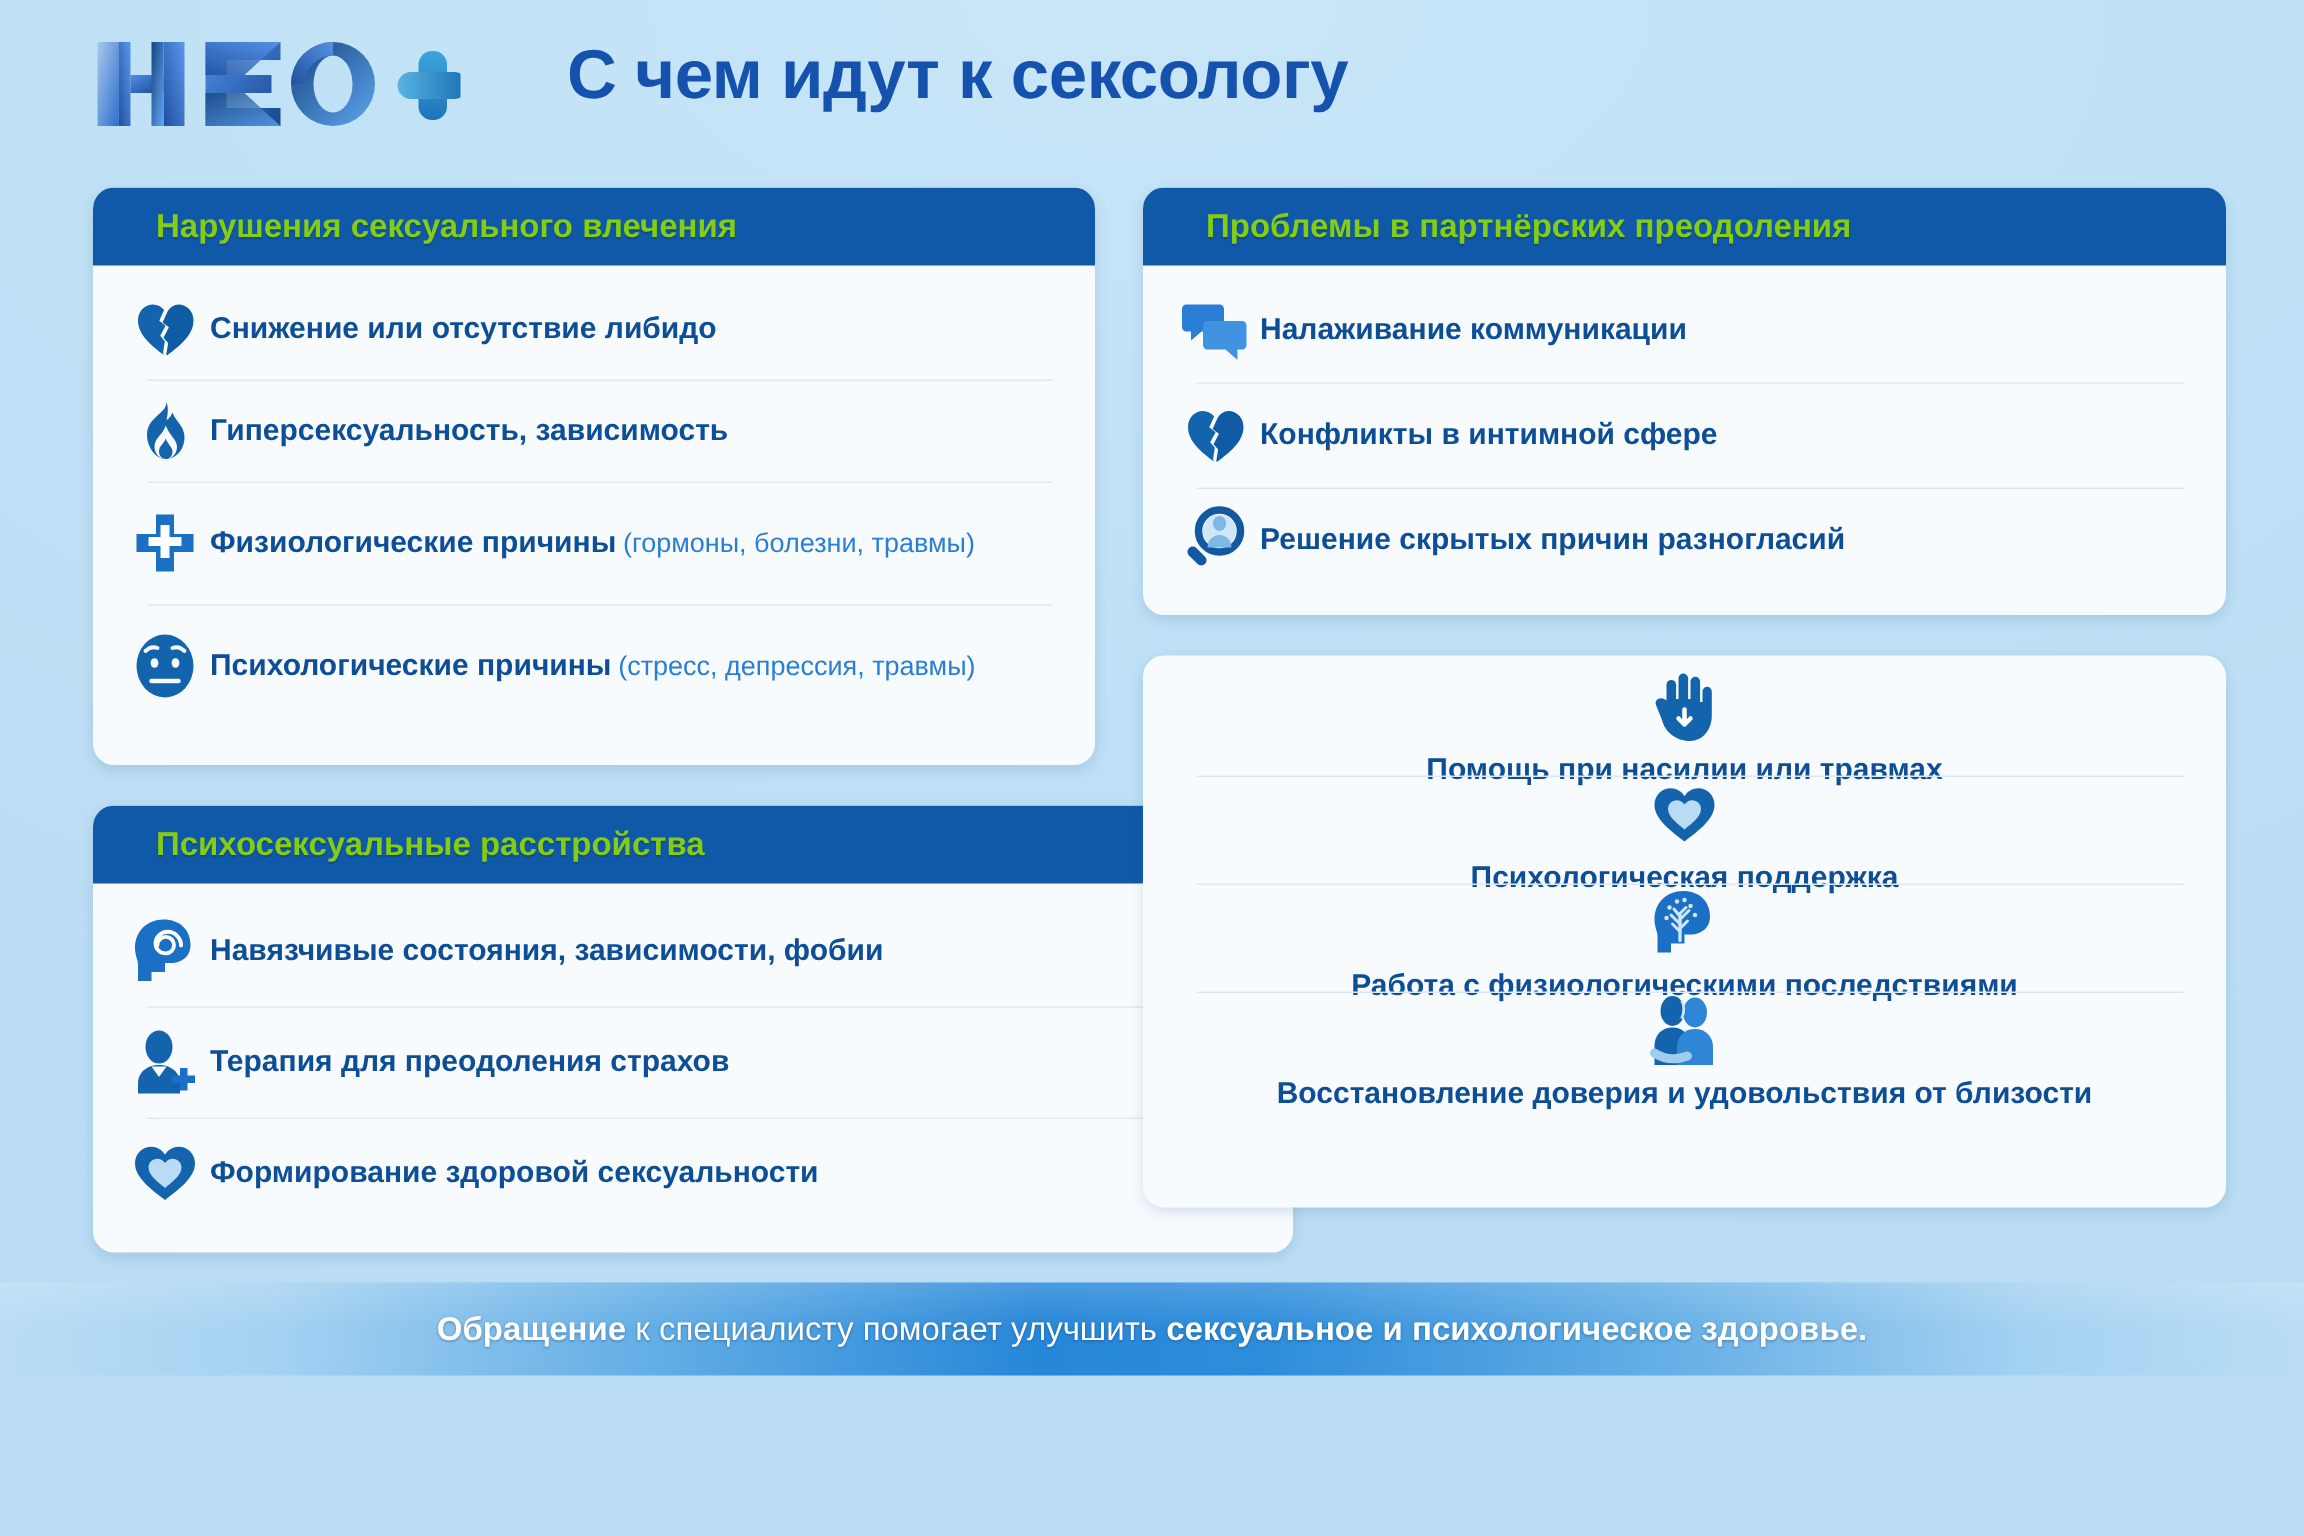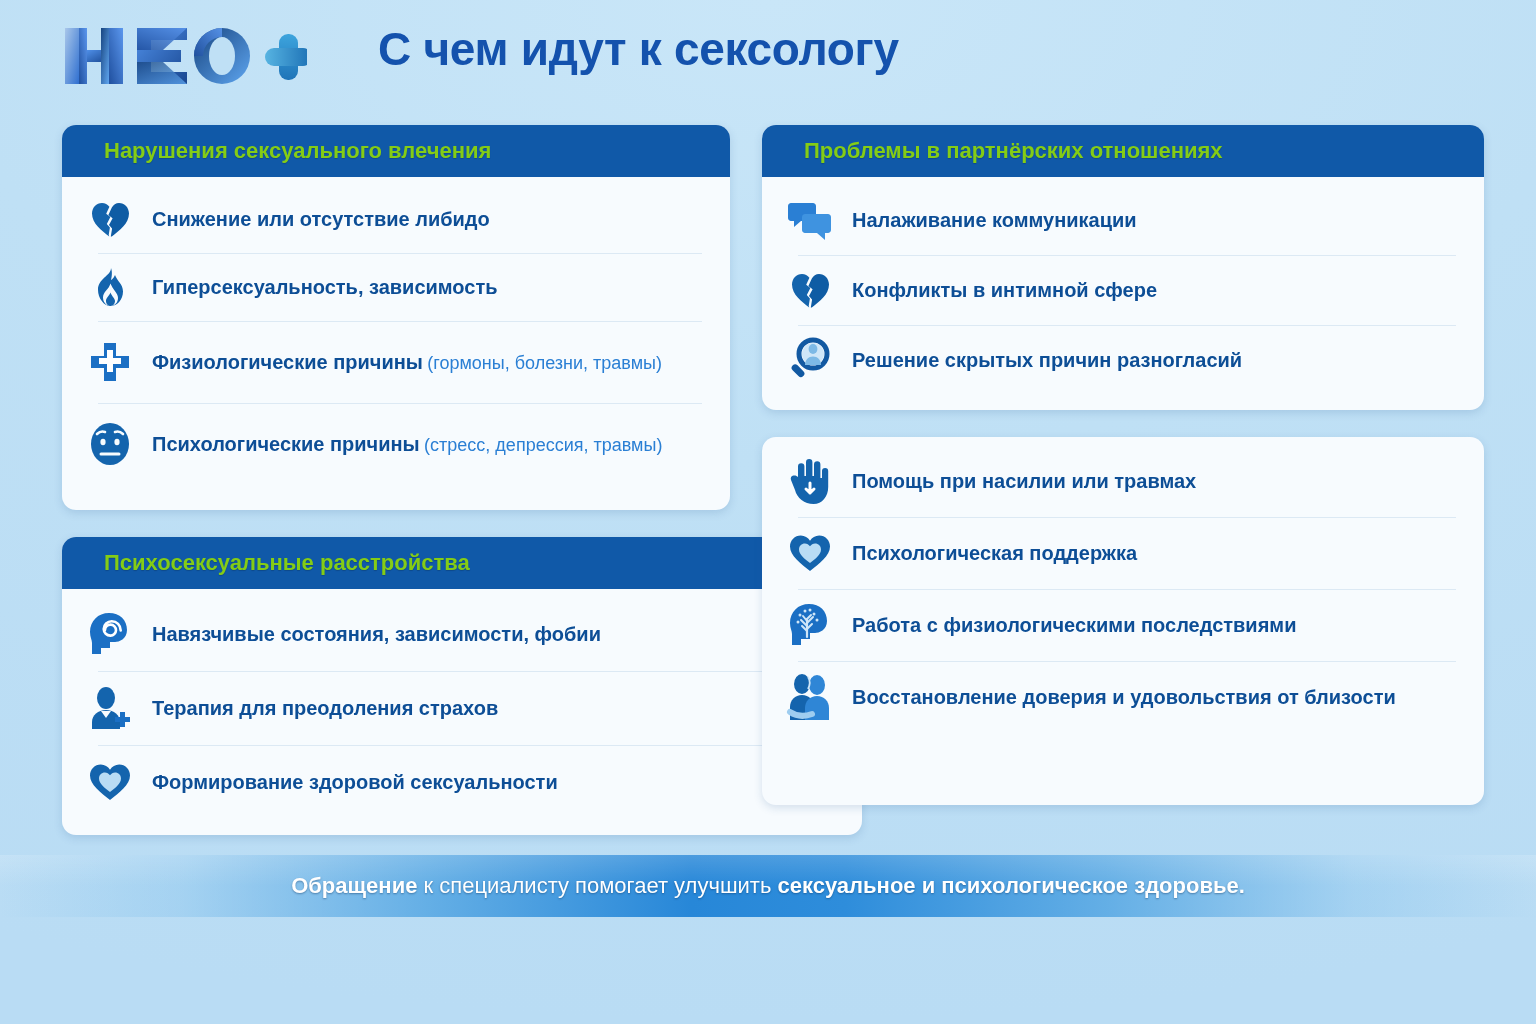--- a/index.html
+++ b/index.html
@@ -44,21 +44,21 @@
     color:#84cc16;font-size:22px;font-weight:bold;white-space:nowrap;
     text-shadow:0 1px 1px rgba(0,0,0,.18);
   }
   .card-body{
     padding:8px 22px 14px 22px;
     box-sizing:border-box;
   }
 
   .row{
     display:flex;align-items:center;
-    gap:16px;
+    gap:4px;
     position:relative;
     box-sizing:border-box;
   }
   .row + .row::before{
     content:"";
     position:absolute;left:14px;right:6px;top:0;
     height:1px;background:#dce9f4;
   }
   .row-icon{
     flex:0 0 auto;width:52px;height:52px;
@@ -77,21 +77,21 @@
   
   #card-desire      {left:62px; top:125px; width:668px; height:385px;}
   #card-psychosex   {left:62px; top:537px; width:800px; height:298px;}
   #card-partner     {left:762px;top:125px; width:722px; height:285px;}
   #card-trauma      {left:762px;top:437px; width:722px; height:368px;}
 
   #card-desire   .row{height:68px;}
   #card-desire   .row.tall{height:82px;}
   #card-psychosex .row{height:74px;align-items:center;}
   #card-partner  .row{height:70px;}
-  #card-trauma   .row{height:72px;}
+  #card-trauma   .row{height:72px;flex-direction:column;}
 
   
   .footer{
     position:absolute;left:0;top:855px;width:1536px;height:62px;
     background:linear-gradient(to right,
         rgba(150,205,240,0) 0%,
         rgba(124,190,236,.35) 12%,
         rgba(78,163,226,.8) 28%,
         #2787d8 45%,
         #2e8ddb 55%,
@@ -272,21 +272,21 @@
         <span class="row-text">
           <span class="row-title">Формирование здоровой сексуальности</span>
         </span>
       </div>
 
     </div>
   </section>
 
   <section class="card" id="card-partner">
     <div class="card-header">
-      <span class="card-header-text">Проблемы в партнёрских отношениях</span>
+      <span class="card-header-text">Проблемы в партнёрских преодоления</span>
     </div>
     <div class="card-body">
 
       <div class="row">
         <span class="row-icon">
           <svg width="46" height="42" viewBox="0 0 46 42">
               <path d="M4 4h22c1.6 0 3 1.4 3 3v12c0 1.6-1.4 3-3 3H14l-7 6v-6H4c-1.6 0-3-1.4-3-3V7c0-1.6 1.4-3 3-3z" fill="#2a7fd4"></path>
               <path d="M18 15h23c1.6 0 3 1.4 3 3v13c0 1.6-1.4 3-3 3h-3v7l-8-7H18c-1.6 0-3-1.4-3-3V18c0-1.6 1.4-3 3-3z" fill="#3f93e0"></path>
             </svg>
         </span>

